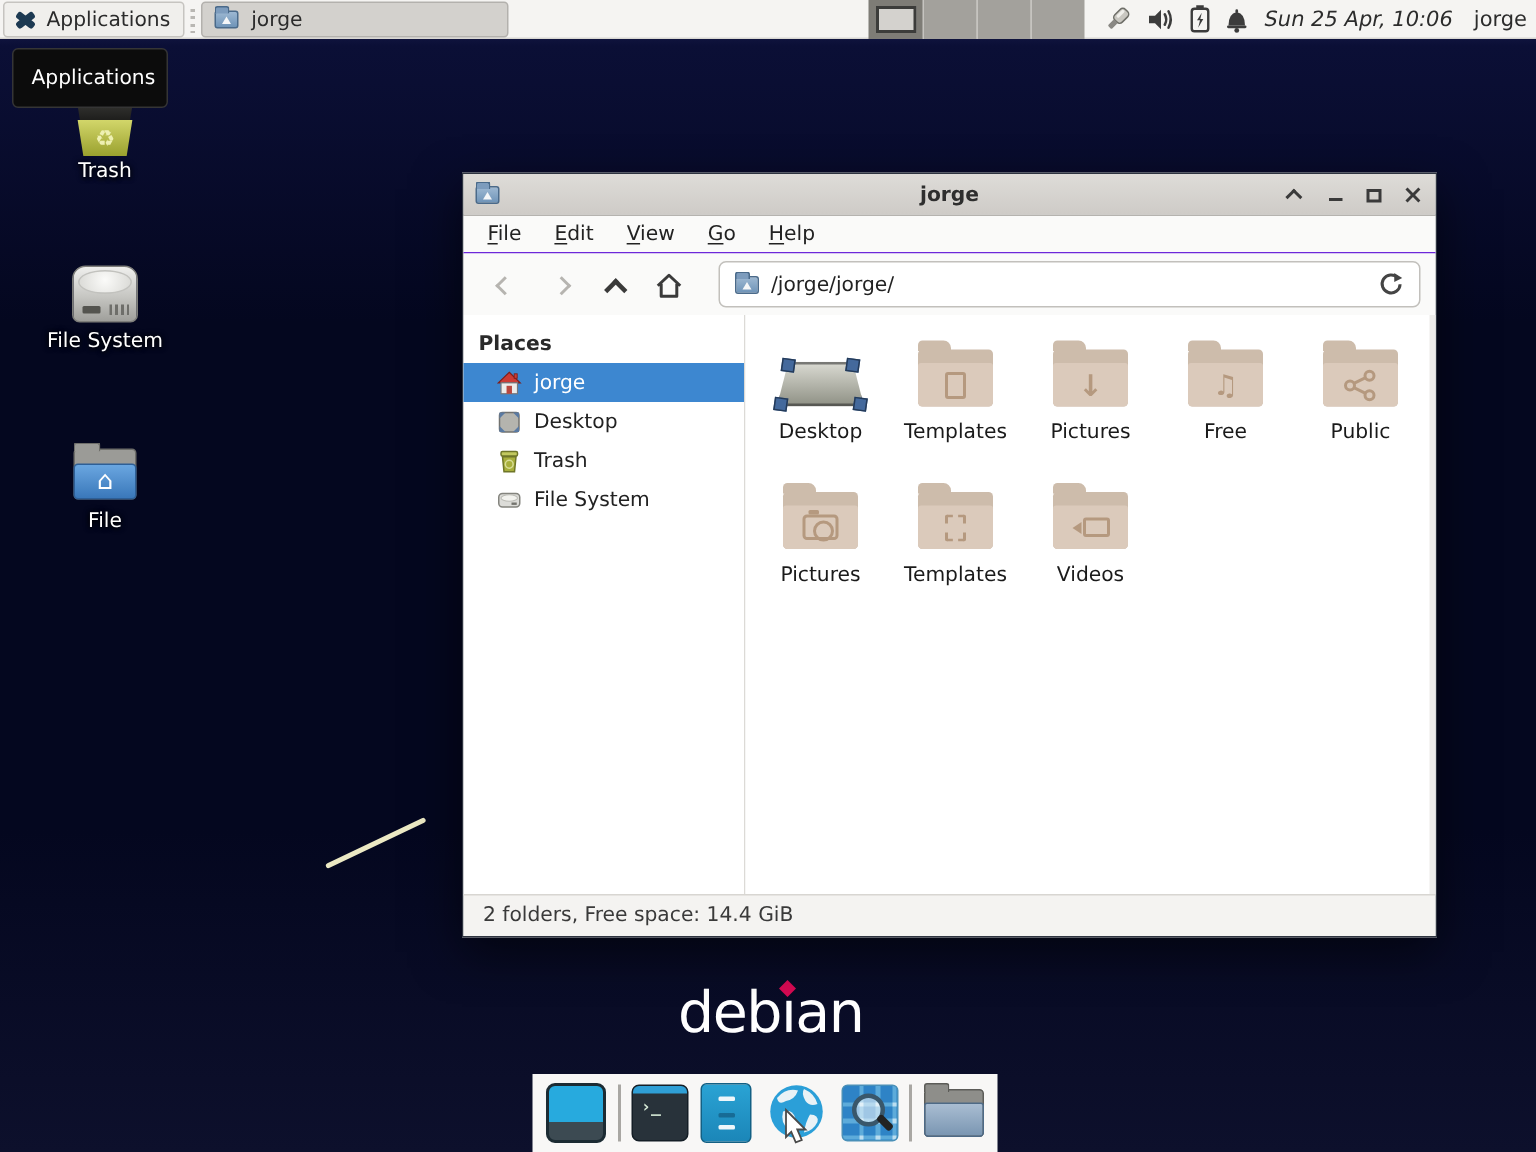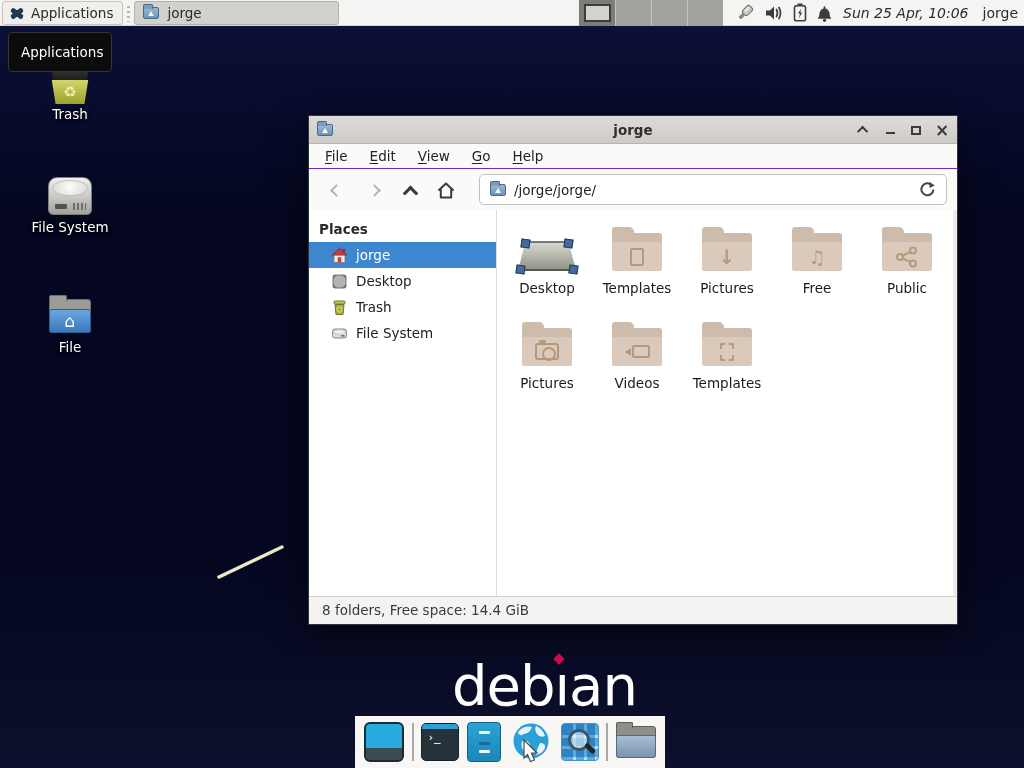--- a/index.html
+++ b/index.html
@@ -122,21 +122,21 @@
   .gl-vid { position:relative; width:18px; height:13px; border:2px solid #b5997f; border-radius:2px; margin-left:7px; }
   .gl-vid:before { content:""; position:absolute; left:-9px; top:0.5px; border-top:4px solid transparent; border-bottom:4px solid transparent; border-right:6px solid #b5997f; }
   .desk-ic { position:relative; width:58px; height:30px; margin-top:14px; }
   .desk-face { position:absolute; inset:0; background:linear-gradient(#dcdcd4,#8d8f83); clip-path:polygon(13% 0,87% 0,100% 100%,0 100%);
     box-shadow:inset 0 0 0 2px rgba(40,40,40,.55); }
   .desk-dot { position:absolute; width:9px; height:9px; background:#44699c; border:1px solid #243a58; transform:rotate(8deg); }
 
   .statusbar { height:28px; background:#f4f3f1; border-top:1px solid #d8d6d2; line-height:26px; padding-left:13px; color:#3a3a3a; flex:0 0 auto; }
 
   
-  .dlogo { position:absolute; left:452px; top:653px; color:#fff; font-size:56px; letter-spacing:-1px; z-index:5; }
+  .dlogo { position:absolute; left:452px; top:653px; color:#fff; font-size:38px; letter-spacing:-1px; z-index:5; }
   .di { position:relative; }
   .di:after { content:""; position:absolute; left:0.5px; top:2px; width:8px; height:8px; background:#d70a53; transform:rotate(45deg); }
 
   
   .dock { position:absolute; left:355px; top:716px; width:310px; height:52px; background:#f8f7f6;
     display:flex; align-items:center; justify-content:space-between; padding:0 9px; z-index:30; }
   .dock-sep { width:2px; height:38px; background:#a9a7a3; }
   .dk-desk { width:40px; height:40px; border-radius:6px; border:2px solid #1c2b33;
     background:linear-gradient(#27aade 0 66%,#3c4a52 66% 100%); }
   .dk-term { position:relative; width:38px; height:38px; border-radius:5px; background:#28323a; border:1px solid #141e26; overflow:hidden; }
@@ -403,43 +403,43 @@
                   </div>
                 </div>
               </div>
             <div class="flabel">Pictures</div>
           </div>
           <div class="fcell">
             <div class="fico">
                 <div class="folder">
                   <div class="fb"></div>
                   <div class="ff">
+                    <span class="gl-tmpl"></span>
+                  </div>
+                </div>
+              </div>
+            <div class="flabel">Templates</div>
+          </div>
+          <div class="fcell">
+            <div class="fico">
+                <div class="folder">
+                  <div class="fb"></div>
+                  <div class="ff">
                     <span class="gl-vid"></span>
                   </div>
                 </div>
               </div>
             <div class="flabel">Videos</div>
           </div>
-          <div class="fcell">
-            <div class="fico">
-                <div class="folder">
-                  <div class="fb"></div>
-                  <div class="ff">
-                    <span class="gl-tmpl"></span>
-                  </div>
-                </div>
-              </div>
-            <div class="flabel">Templates</div>
-          </div>
         </div>
         <div class="scrolltrack"></div>
       </div>
     </div>
 
-    <div class="statusbar">8 folders, Free space: 14.4 GiB</div>
+    <div class="statusbar">2 folders, Free space: 14.4 GiB</div>
   </div>
 
   <div class="dlogo"><span>deb</span><span class="di">ı</span><span>an</span></div>
 
   <div class="dock">
     <div class="dk-desk"></div>
     <div class="dock-sep"></div>
     <div class="dk-term">
         <span>›_</span>
       </div>

